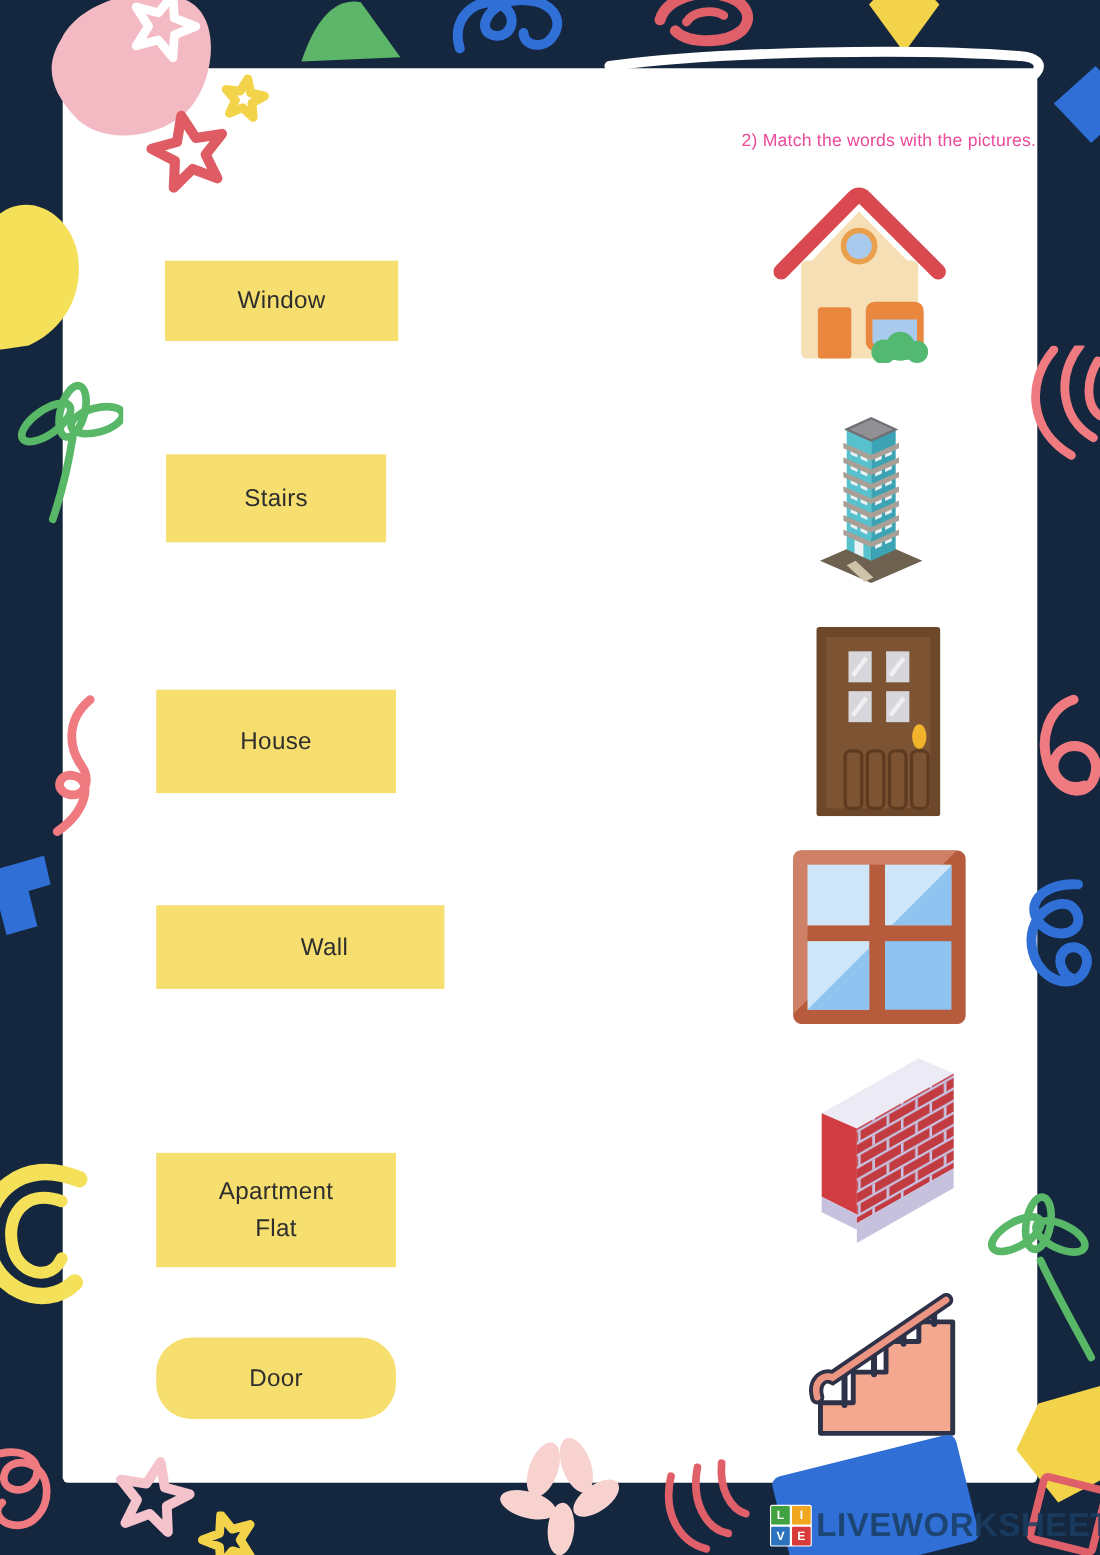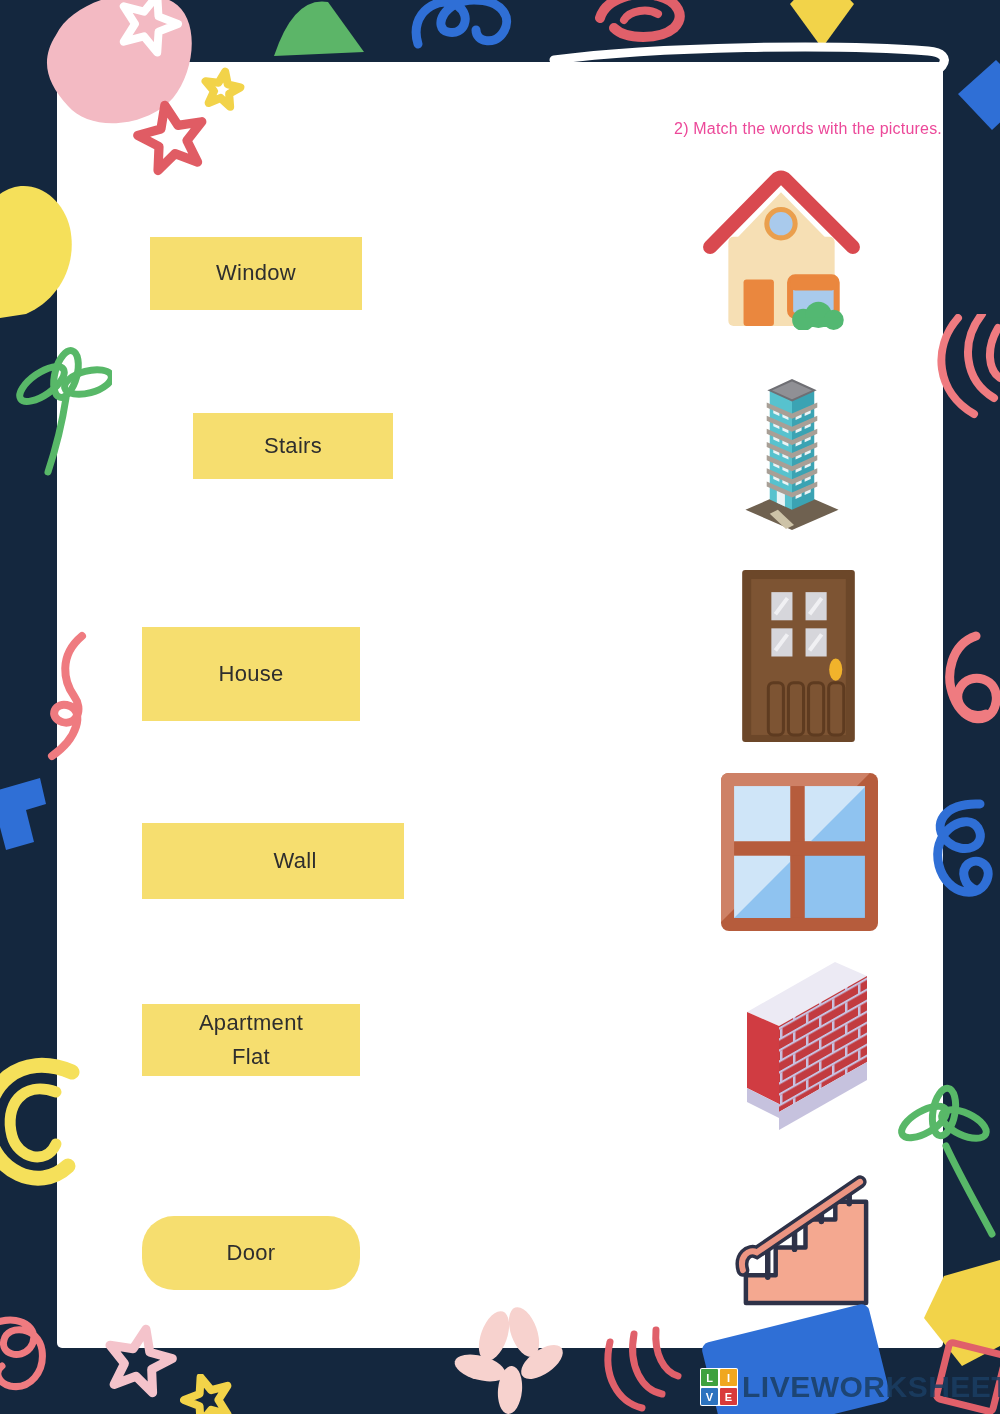--- a/index.html
+++ b/index.html
@@ -17,24 +17,24 @@
     position:absolute;left:62px;top:120px;width:880px;text-align:right;
     font-size:16px;color:#ec4899;letter-spacing:0.2px;z-index:2;
   }
   
   .word{
     position:absolute;background:#F6DE6F;display:flex;align-items:center;justify-content:center;
     font-size:22px;color:#2E2E2E;text-align:center;white-space:pre-line;letter-spacing:0.3px;z-index:2;
     line-height:1.55;
   }
   #word-window{left:150px;top:237px;width:212px;height:73px;text-align:right;}
-  #word-stairs{left:151px;top:413px;width:200px;height:66px;margin-left:42px;}
+  #word-stairs{left:151px;top:413px;width:200px;height:80px;}
   #word-house{left:142px;top:627px;width:218px;height:94px;}
   #word-wall{left:142px;top:823px;width:218px;height:76px;padding-left:44px;}
-  #word-apartment{left:142px;top:1004px;width:218px;height:72px;}
+  #word-apartment{left:142px;top:1048px;width:218px;height:104px;}
   #word-door{left:142px;top:1216px;width:218px;height:74px;border-radius:32px;}
   
   .pic{position:absolute;z-index:2;}
   .pic svg{display:block;width:100%;height:100%;}
   #pic-house{left:703px;top:166px;width:157px;height:164px;}
   #pic-apartment{left:741px;top:360px;width:102px;height:174px;}
   #pic-door{left:742px;top:570px;width:113px;height:172px;}
   #pic-window{left:721px;top:773px;width:157px;height:158px;}
   #pic-wall{left:739px;top:950px;width:136px;height:180px;}
   #pic-stairs{left:735px;top:1154px;width:141px;height:154px;}

